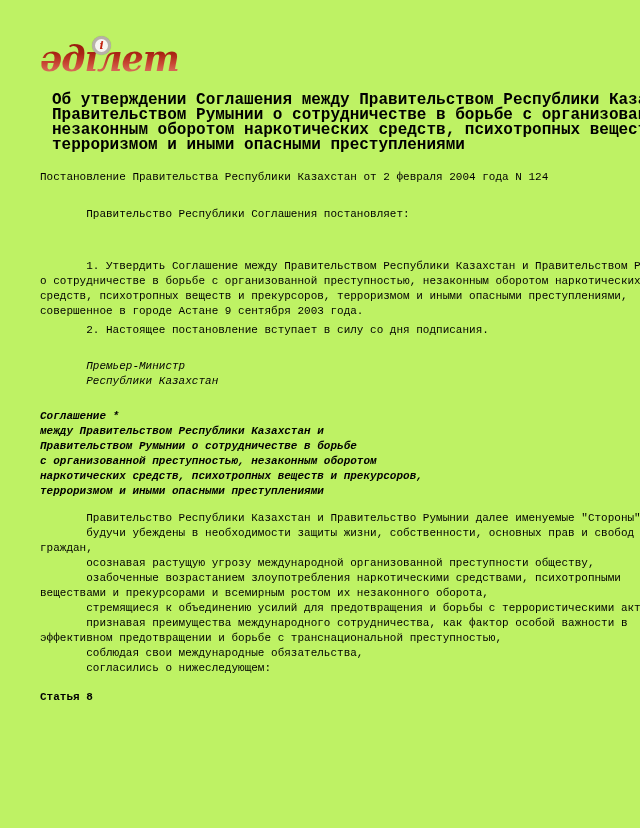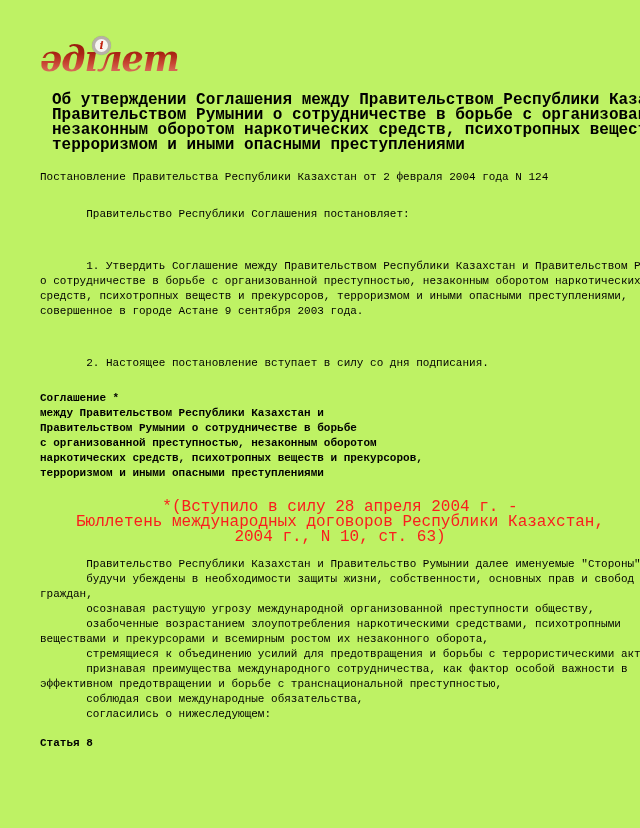--- a/index.html
+++ b/index.html
@@ -31,23 +31,23 @@
     white-space:pre;margin:0;
   }
   .big{font-size:16px;margin-left:12px;}
   .bold{font-weight:bold;}
   .italic{font-style:italic;}
   .red-note{color:#fb1d1d;text-align:center;}
   .mt-title{margin-top:13px;}
   .mt-res{margin-top:17px;}
   .mt-decree{margin-top:22px;}
   .mt-item1{margin-top:37px;}
-  .mt-item2{margin-top:37px;}
+  .mt-item2{margin-top:4px;}
   .mt-sig{margin-top:21px;}
-  .mt-agr{margin-top:20px;}
+  .mt-agr{margin-top:20px;font-style:italic;}
   .mt-note{margin-top:19px;}
   .mt-pre{margin-top:12px;}
   .mt-art{margin-top:14px;}
 </style>
 </head>
 <body>
 
 <div class="page">
 
   <div class="logo-row">
@@ -70,31 +70,30 @@
 
     <div class="t-block mt-decree">       Правительство Республики Соглашения постановляет:</div>
 
     <div class="t-block mt-item1">       1. Утвердить Соглашение между Правительством Республики Казахстан и Правительством Румынии
 о сотрудничестве в борьбе с организованной преступностью, незаконным оборотом наркотических
 средств, психотропных веществ и прекурсоров, терроризмом и иными опасными преступлениями,
 совершенное в городе Астане 9 сентября 2003 года.</div>
 
     <div class="t-block mt-item2">       2. Настоящее постановление вступает в силу со дня подписания.</div>
 
+    <div class="t-block italic mt-sig">       Премьер-Министр
+       Республики Казахстан</div>
 
     <div class="t-block bold mt-agr">Соглашение *
 между Правительством Республики Казахстан и
 Правительством Румынии о сотрудничестве в борьбе
 с организованной преступностью, незаконным оборотом
 наркотических средств, психотропных веществ и прекурсоров,
 терроризмом и иными опасными преступлениями</div>
 
-    <div class="t-block big red-note mt-note">*(Вступило в силу 28 апреля 2004 г. -
-Бюллетень международных договоров Республики Казахстан,
-2004 г., N 10, ст. 63)</div>
 
     <div class="t-block mt-pre">       Правительство Республики Казахстан и Правительство Румынии далее именуемые "Стороны",
        будучи убеждены в необходимости защиты жизни, собственности, основных прав и свобод своих
 граждан,
        осознавая растущую угрозу международной организованной преступности обществу,
        озабоченные возрастанием злоупотребления наркотическими средствами, психотропными
 веществами и прекурсорами и всемирным ростом их незаконного оборота,
        стремящиеся к объединению усилий для предотвращения и борьбы с террористическими актами,
        признавая преимущества международного сотрудничества, как фактор особой важности в
 эффективном предотвращении и борьбе с транснациональной преступностью,

